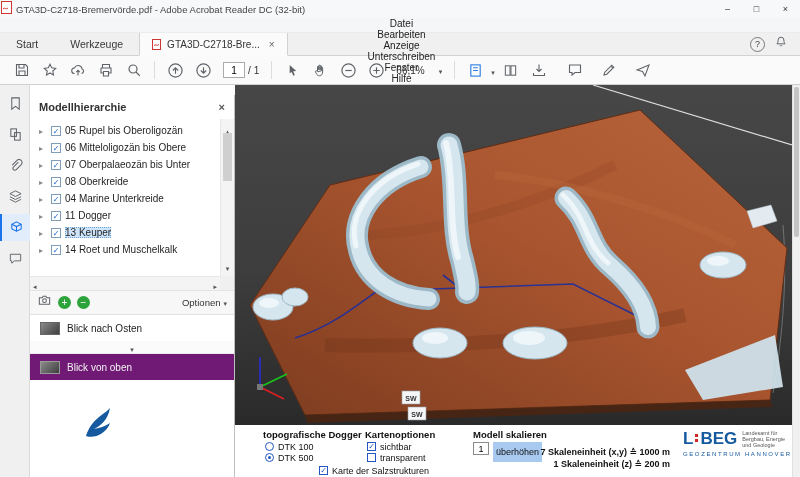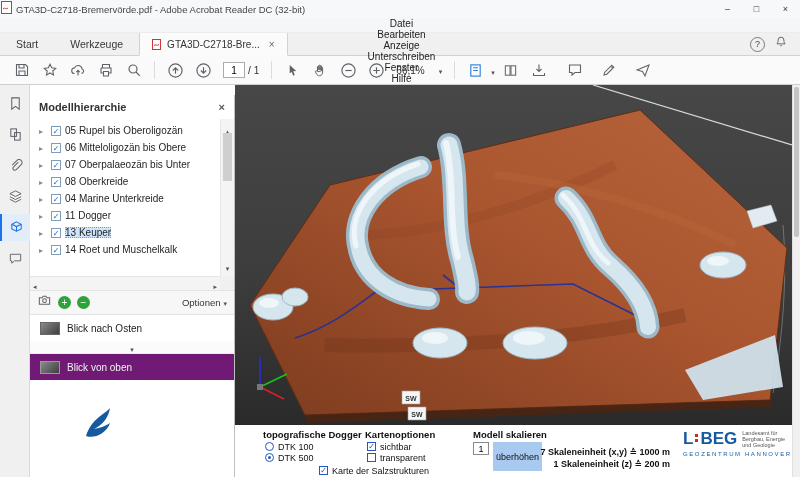--- a/index.html
+++ b/index.html
@@ -92,21 +92,21 @@
   
   .pdffooter { position:absolute; left:235px; top:340px; width:557px; height:52px; background:#fff; font-size:9px; color:#111; }
   .f-abs { position:absolute; white-space:nowrap; }
   .f-title { font-weight:700; font-size:9.5px; }
   .f-row { display:flex; align-items:flex-start; gap:4px; font-size:9px; }
   .radio { width:9px; height:9px; border:1px solid #2456c4; border-radius:50%; background:#fff; position:relative; flex:none; }
   .radio.sel::after { content:""; position:absolute; inset:2px; background:#2456c4; border-radius:50%; }
   .chk { width:9px; height:9px; border:1px solid #2456c4; background:#fff; font-size:8px; line-height:8px; color:#2456c4; text-align:center; flex:none; }
   .chk.checked::before { content:"✓"; }
   .f-input { width:16px; height:13px; border:1px solid #8a8a8a; text-align:center; font-size:9px; padding:0; }
-  .exagg { background:#a8c9f0; padding:0 3px; height:29px; display:flex; align-items:center; font-size:9px; }
+  .exagg { background:#a8c9f0; padding:0 3px; height:20px; display:flex; align-items:center; font-size:9px; }
   .unit { font-weight:700; font-size:9px; width:140px; text-align:right; }
   .logo-top { display:flex; align-items:flex-start; }
   .logo-word { font-size:17px; font-weight:700; color:#15599f; line-height:17px; }
   .logo-dots { display:flex; flex-direction:column; gap:2px; margin:4px 2px 0 2px; }
   .logo-dot { width:3px; height:3px; background:#d22626; }
   .logo-sub { margin-left:5px; font-size:5.5px; line-height:6px; color:#555; }
   .logo-bottom { margin-top:3px; font-size:6px; letter-spacing:1.6px; color:#15599f; }
 </style>
 </head>
 <body>

